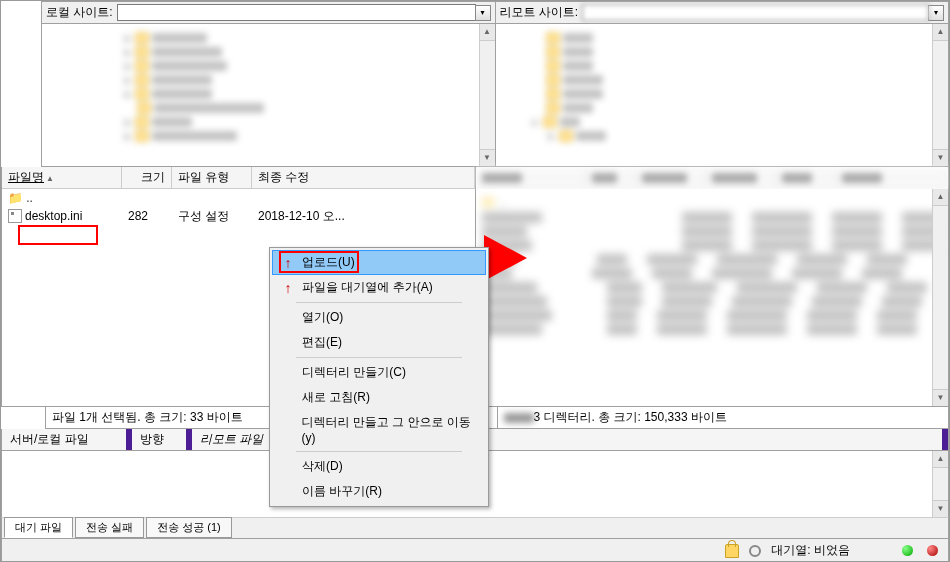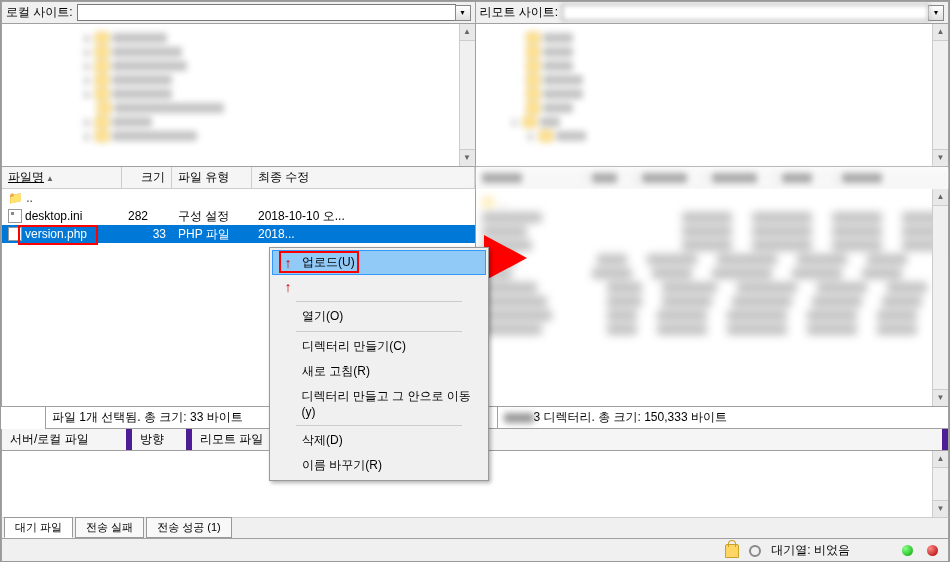--- a/index.html
+++ b/index.html
@@ -1,20 +1,20 @@
 <!DOCTYPE html>
 <html><head>
   <meta charset="utf-8">
   <style>
     * { margin: 0; padding: 0; box-sizing: border-box; font-family: "Malgun Gothic", "맑은 고딕", sans-serif; font-size: 12px; }
     body { width: 950px; height: 562px; background: #fff; overflow: hidden; position: relative; border: 1px solid #999; }
     
     .top-area { display: flex; height: 166px; }
     .split-panel { flex: 1; border: 1px solid #a0a0a0; display: flex; flex-direction: column; }
-    .split-panel:first-child { border-right: none; }
+    .split-panel:first-child { border-right: none; margin-left: 40px; }
     
     .site-bar { display: flex; align-items: center; background: #f0f0f0; border-bottom: 1px solid #a0a0a0; padding: 2px 4px; height: 22px; }
     .site-label { margin-right: 4px; }
     .site-input { flex: 1; border: 1px solid #7a7a7a; background: #fff; height: 17px; padding: 0 2px; }
     .dropdown-btn { width: 16px; height: 16px; border: 1px solid #888; background: linear-gradient(#fff,#e0e0e0); margin-left: -1px; display: flex; align-items: center; justify-content: center; font-size: 8px; }
 
     .tree-area { flex: 1; background: #fff; position: relative; overflow: hidden; }
     .scrollbar-v { position: absolute; right: 0; top: 0; bottom: 0; width: 16px; background: #f0f0f0; border-left: 1px solid #ccc; }
     .scrollbar-v::before { content:'▲'; position:absolute; top:0; left:0; right:0; text-align:center; font-size:8px; color:#666; background:#e8e8e8; height:16px; line-height:16px; border-bottom:1px solid #ccc;}
     .scrollbar-v::after { content:'▼'; position:absolute; bottom:0; left:0; right:0; text-align:center; font-size:8px; color:#666; background:#e8e8e8; height:16px; line-height:16px; border-top:1px solid #ccc;}
@@ -192,27 +192,21 @@
       <div class="col" style="width:50px;text-align:right;"><span>크기</span></div>
       <div class="col" style="width:80px;"><span>파일 유형</span></div>
       <div class="col" style="flex:1;"><span>최종 수정</span></div>
     </div>
     <div class="file-list">
       <div class="folder-up">📁 ..</div>
       <div class="file-row">
         <div class="cell" style="width:120px;"><span class="file-icon ini-icon"></span><span>desktop.ini</span></div>
         <div class="cell" style="width:50px;text-align:left;">282</div>
         <div class="cell" style="width:80px;">구성 설정</div>
-        <div class="cell">2018-10-10 오...</div>
-      </div>
-      <div class="file-row selected">
-        <div class="cell" style="width:120px;"><span class="file-icon php-icon"></span><span>version.php</span></div>
-        <div class="cell" style="width:50px;text-align:right;">33</div>
-        <div class="cell" style="width:80px;">PHP 파일</div>
-        <div class="cell">2018...</div>
+        <div class="cell">2018-12-10 오...</div>
       </div>
       <div class="highlight-box highlight-file"></div>
     </div>
   </div>
   <div class="file-panel">
     <div class="list-header" style="filter:blur(3px);opacity:0.7;">
       <div class="col" style="width:110px;">
           <div style="background:#888;height:10px;width:40px;border-radius:2px;"></div>
         </div>
       <div class="col" style="width:50px;">
@@ -317,25 +311,30 @@
     </div>
 </div>
 
 <div class="context-menu">
   <div class="menu-item highlighted">
     <span class="menu-icon arrow-up-red">↑</span>
     <span>업로드(U)</span>
   </div>
   <div class="menu-item">
     <span class="menu-icon arrow-up-red">↑</span>
+    <span>파일을 대기열에 추가(A)</span>
   </div>
   <div class="menu-sep"></div>
   <div class="menu-item">
       <span class="menu-icon"></span>
       <span>열기(O)</span>
+    </div>
+  <div class="menu-item">
+      <span class="menu-icon"></span>
+      <span>편집(E)</span>
     </div>
   <div class="menu-sep"></div>
   <div class="menu-item">
       <span class="menu-icon"></span>
       <span>디렉터리 만들기(C)</span>
     </div>
   <div class="menu-item">
       <span class="menu-icon"></span>
       <span>새로 고침(R)</span>
     </div>
@@ -355,21 +354,21 @@
 </div>
 <div class="highlight-box highlight-menu"></div>
 
 <svg class="red-arrow" width="120" height="50" viewBox="0 0 120 50">
   <polygon points="0,15 75,15 75,2 118,25 75,48 75,35 0,35" fill="#ff0000"></polygon>
 </svg>
 
 <div class="transfer-header">
   <div class="tcol" style="width:130px;">서버/로컬 파일</div>
   <div class="tcol" style="width:60px;">방향</div>
-  <div class="tcol" style="width:130px;">리모트 파일</div>
+  <div class="tcol" style="width:130px;font-style:italic;">리모트 파일</div>
   <div class="tcol" style="width:50px;">크기</div>
   <div class="tcol" style="width:50px;">우선</div>
   <div class="tcol" style="flex:1;">상태</div>
 </div>
 <div class="transfer-body">
   <div class="scrollbar-v"></div>
 </div>
 
 <div class="tabs-bar">
   <div class="tab active">대기 파일</div>

